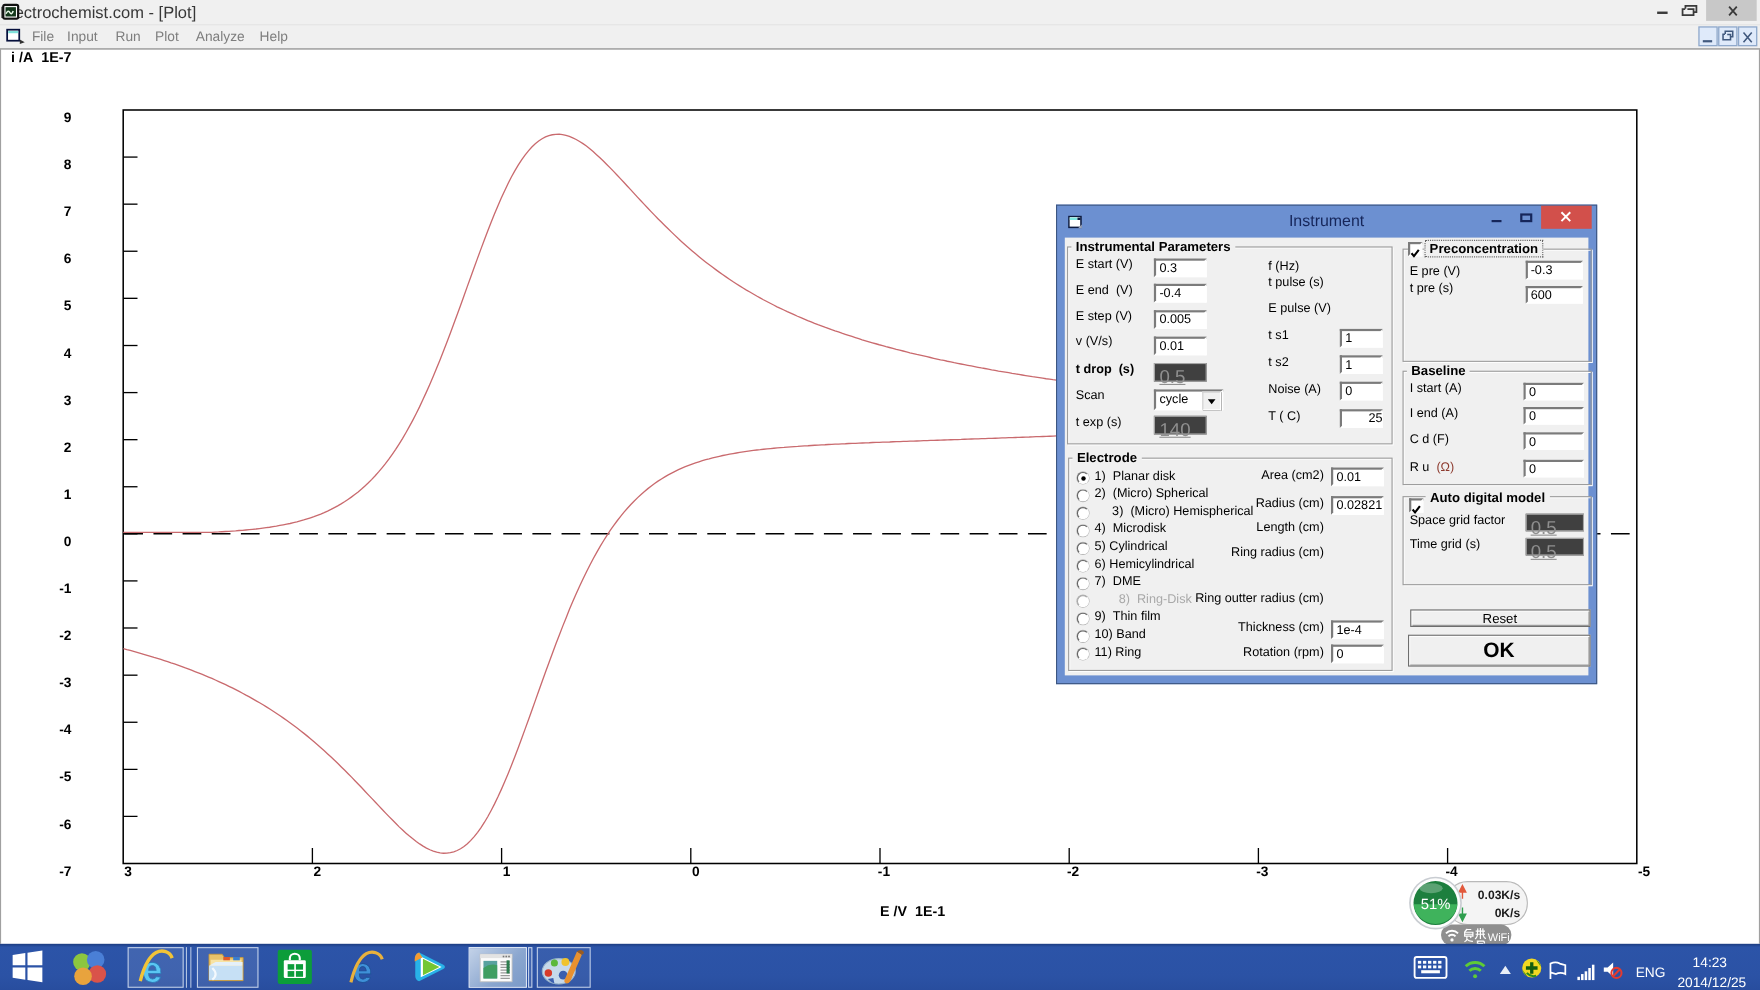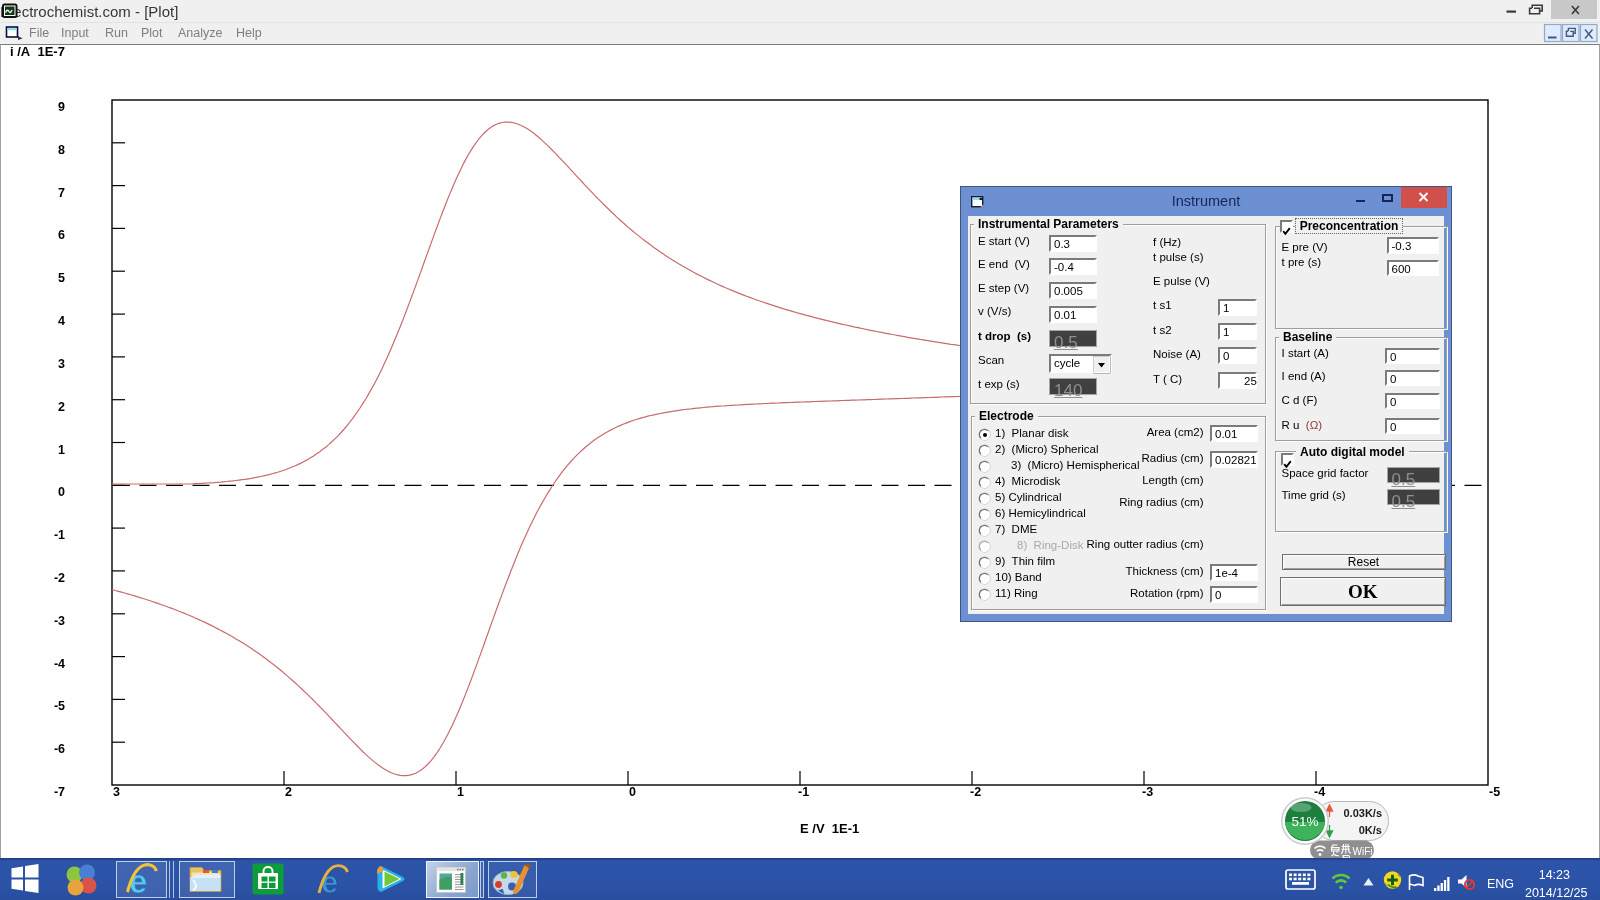--- a/index.html
+++ b/index.html
@@ -230,21 +230,21 @@
     <div class="chk" style="left:313px;top:236.5px;"><svg width="9" height="9">
           <path d="M1.2,4.2 l2.2,2.6 L7.8,1.2" stroke="#000" stroke-width="1.9" fill="none"></path>
         </svg></div>
     <div class="grplab" style="left:328px;top:228.5px;">Auto digital model</div>
     <div class="lab" style="left:313.5px;top:251px;">Space grid factor</div>
     <div class="lab" style="left:313.5px;top:273px;">Time grid (s)</div>
     <div class="inpd" style="left:418.5px;top:250.5px;width:53px;height:16px;">0.5</div>
     <div class="inpd" style="left:418.5px;top:272.5px;width:53px;height:16px;">0.5</div>
 
     <div class="btn" style="left:313.5px;top:338px;width:164px;height:15.5px;font-size:12px;line-height:14px;">Reset</div>
-    <div class="btn" style="left:312px;top:360.5px;width:165.5px;height:29px;font-size:19px;font-weight:bold;line-height:27px;font-family:Liberation Serif, serif;">OK</div>
+    <div class="btn" style="left:312px;top:360.5px;width:165.5px;height:29px;font-size:19px;font-weight:bold;line-height:27px;">OK</div>
   </div>
 </div>
 
 <svg class="abs" style="left:0;top:0;" width="1600" height="22">
   <rect x="2" y="3.5" width="15.5" height="14.5" rx="2.5" fill="#111"></rect>
   <rect x="4" y="5.5" width="11.5" height="10.5" fill="#fff"></rect>
   <rect x="5" y="6.5" width="9.5" height="8.5" fill="#14381c"></rect>
   <path d="M5.5,12.5 q2,-4 3.5,-1 q1.5,2.5 3,-1.5" stroke="#e8f8e8" stroke-width="1.4" fill="none"></path>
   <rect x="1551" y="0" width="46" height="19" fill="#c8c8c8"></rect>
   <rect x="1506.5" y="10.5" width="9.5" height="2.2" fill="#3a3a3a"></rect>

